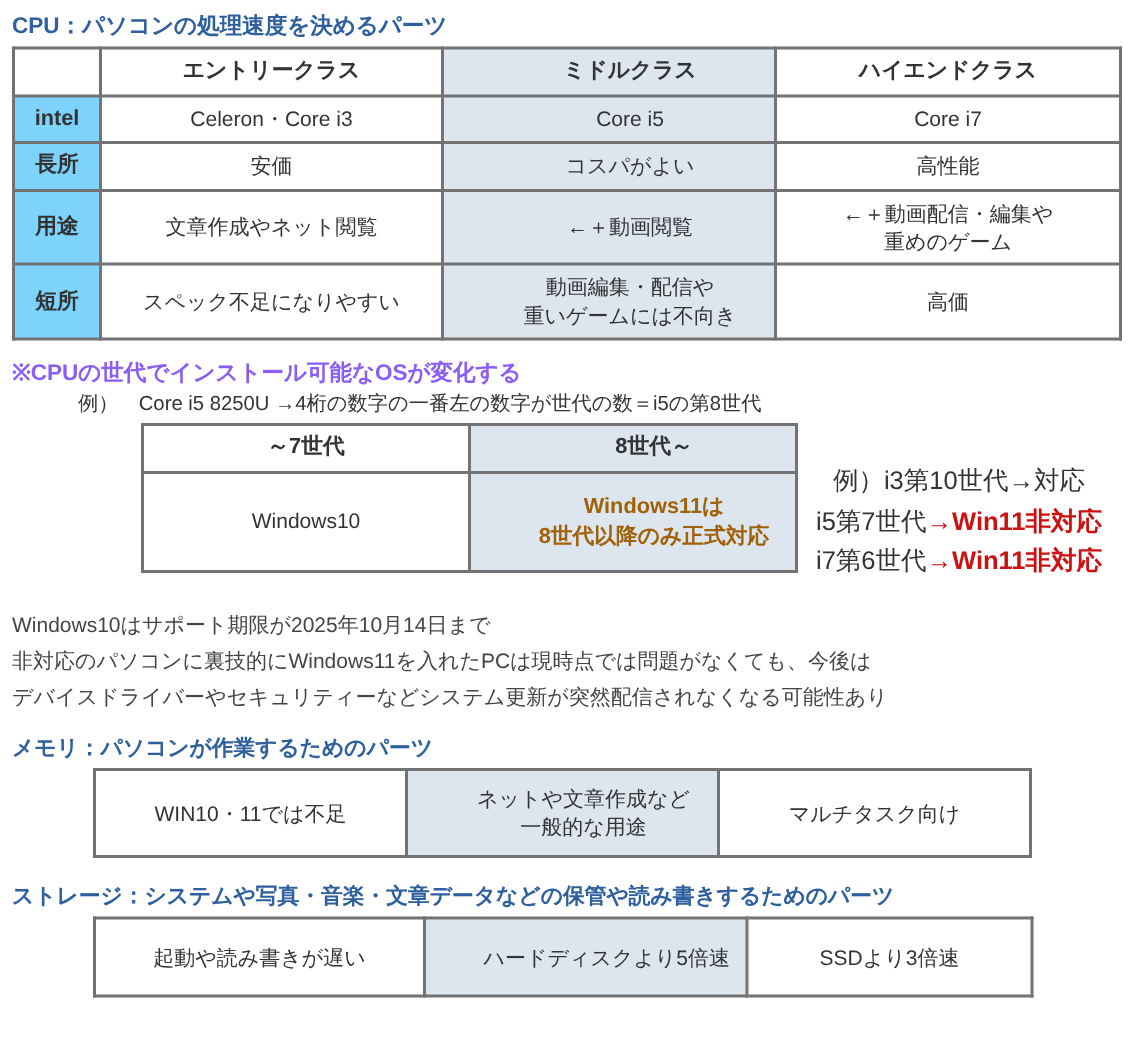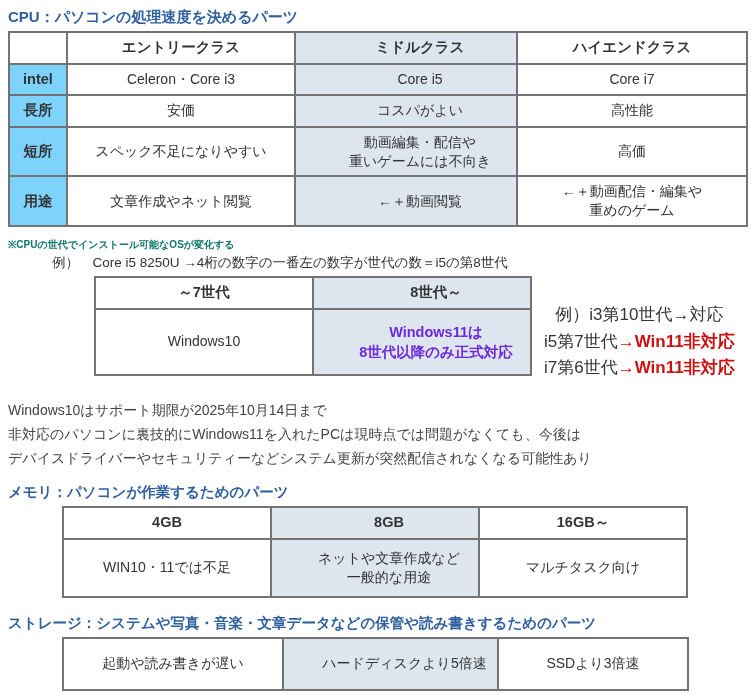--- a/index.html
+++ b/index.html
@@ -29,23 +29,23 @@
     margin: 8px 0 4px 8px;
     letter-spacing: 0px;
   }
   .heading-sm {
     color: #2e5f9e;
     font-weight: bold;
     font-size: 14.5px;
     margin: 8px 0 4px 8px;
   }
   .warn-heading {
-    color: #0f766e;
-    font-weight: bold;
-    font-size: 10px;
+    color: #8b5cf6;
+    font-weight: bold;
+    font-size: 15px;
     margin: 10px 0 2px 8px;
   }
   .note {
     font-size: 13.5px;
     color: #333;
     margin: 2px 0 4px 52px;
   }
   .para {
     font-size: 14px;
     color: #444;
@@ -96,21 +96,21 @@
     margin-left: 60px;
     display: flex;
     align-items: flex-start;
   }
   .os-table {
     width: 436px;
   }
   .os-table col.o1 { width: 218px; }
   .os-table col.o2 { width: 218px; }
   .os-red {
-    color: #6d28d9;
+    color: #a16207;
     font-weight: bold;
     font-size: 14.5px;
     line-height: 1.4;
   }
   .os-side {
     margin-left: 12px;
     font-size: 17px;
     line-height: 1.55;
     padding-top: 26px;
     white-space: nowrap;
@@ -169,32 +169,32 @@
         <td class="shade">Core i5</td>
         <td>Core i7</td>
       </tr>
       <tr>
         <td class="rowlabel">長所</td>
         <td>安価</td>
         <td class="shade">コスパがよい</td>
         <td>高性能</td>
       </tr>
       <tr>
+        <td class="rowlabel">用途</td>
+        <td>文章作成やネット閲覧</td>
+        <td class="shade">←＋動画閲覧</td>
+        <td style="white-space:pre-line">←＋動画配信・編集や
+重めのゲーム</td>
+      </tr>
+      <tr>
         <td class="rowlabel">短所</td>
         <td>スペック不足になりやすい</td>
         <td class="shade" style="white-space:pre-line">動画編集・配信や
 重いゲームには不向き</td>
         <td>高価</td>
-      </tr>
-      <tr>
-        <td class="rowlabel">用途</td>
-        <td>文章作成やネット閲覧</td>
-        <td class="shade">←＋動画閲覧</td>
-        <td style="white-space:pre-line">←＋動画配信・編集や
-重めのゲーム</td>
       </tr>
     </tbody>
   </table>
 
   <div class="warn-heading">※CPUの世代でインストール可能なOSが変化する</div>
   <div class="note">例）　Core i5 8250U →4桁の数字の一番左の数字が世代の数＝i5の第8世代</div>
 
   <div class="os-wrap">
     <table class="os-table">
       <colgroup>
@@ -231,25 +231,20 @@
   <div class="heading-sm" style="margin-top:14px">メモリ：パソコンが作業するためのパーツ</div>
 
   <table class="mem-table">
     <colgroup>
         <col>
         <col>
         <col>
       </colgroup>
     <tbody>
       <tr>
-        <td class="hdr">4GB</td>
-        <td class="hdr shade">8GB</td>
-        <td class="hdr">16GB～</td>
-      </tr>
-      <tr>
         <td style="height:46px">WIN10・11では不足</td>
         <td class="shade" style="white-space:pre-line">ネットや文章作成など
 一般的な用途</td>
         <td>マルチタスク向け</td>
       </tr>
     </tbody>
   </table>
 
   <div class="heading-sm" style="margin-top:16px">ストレージ：システムや写真・音楽・文章データなどの保管や読み書きするためのパーツ</div>
 

